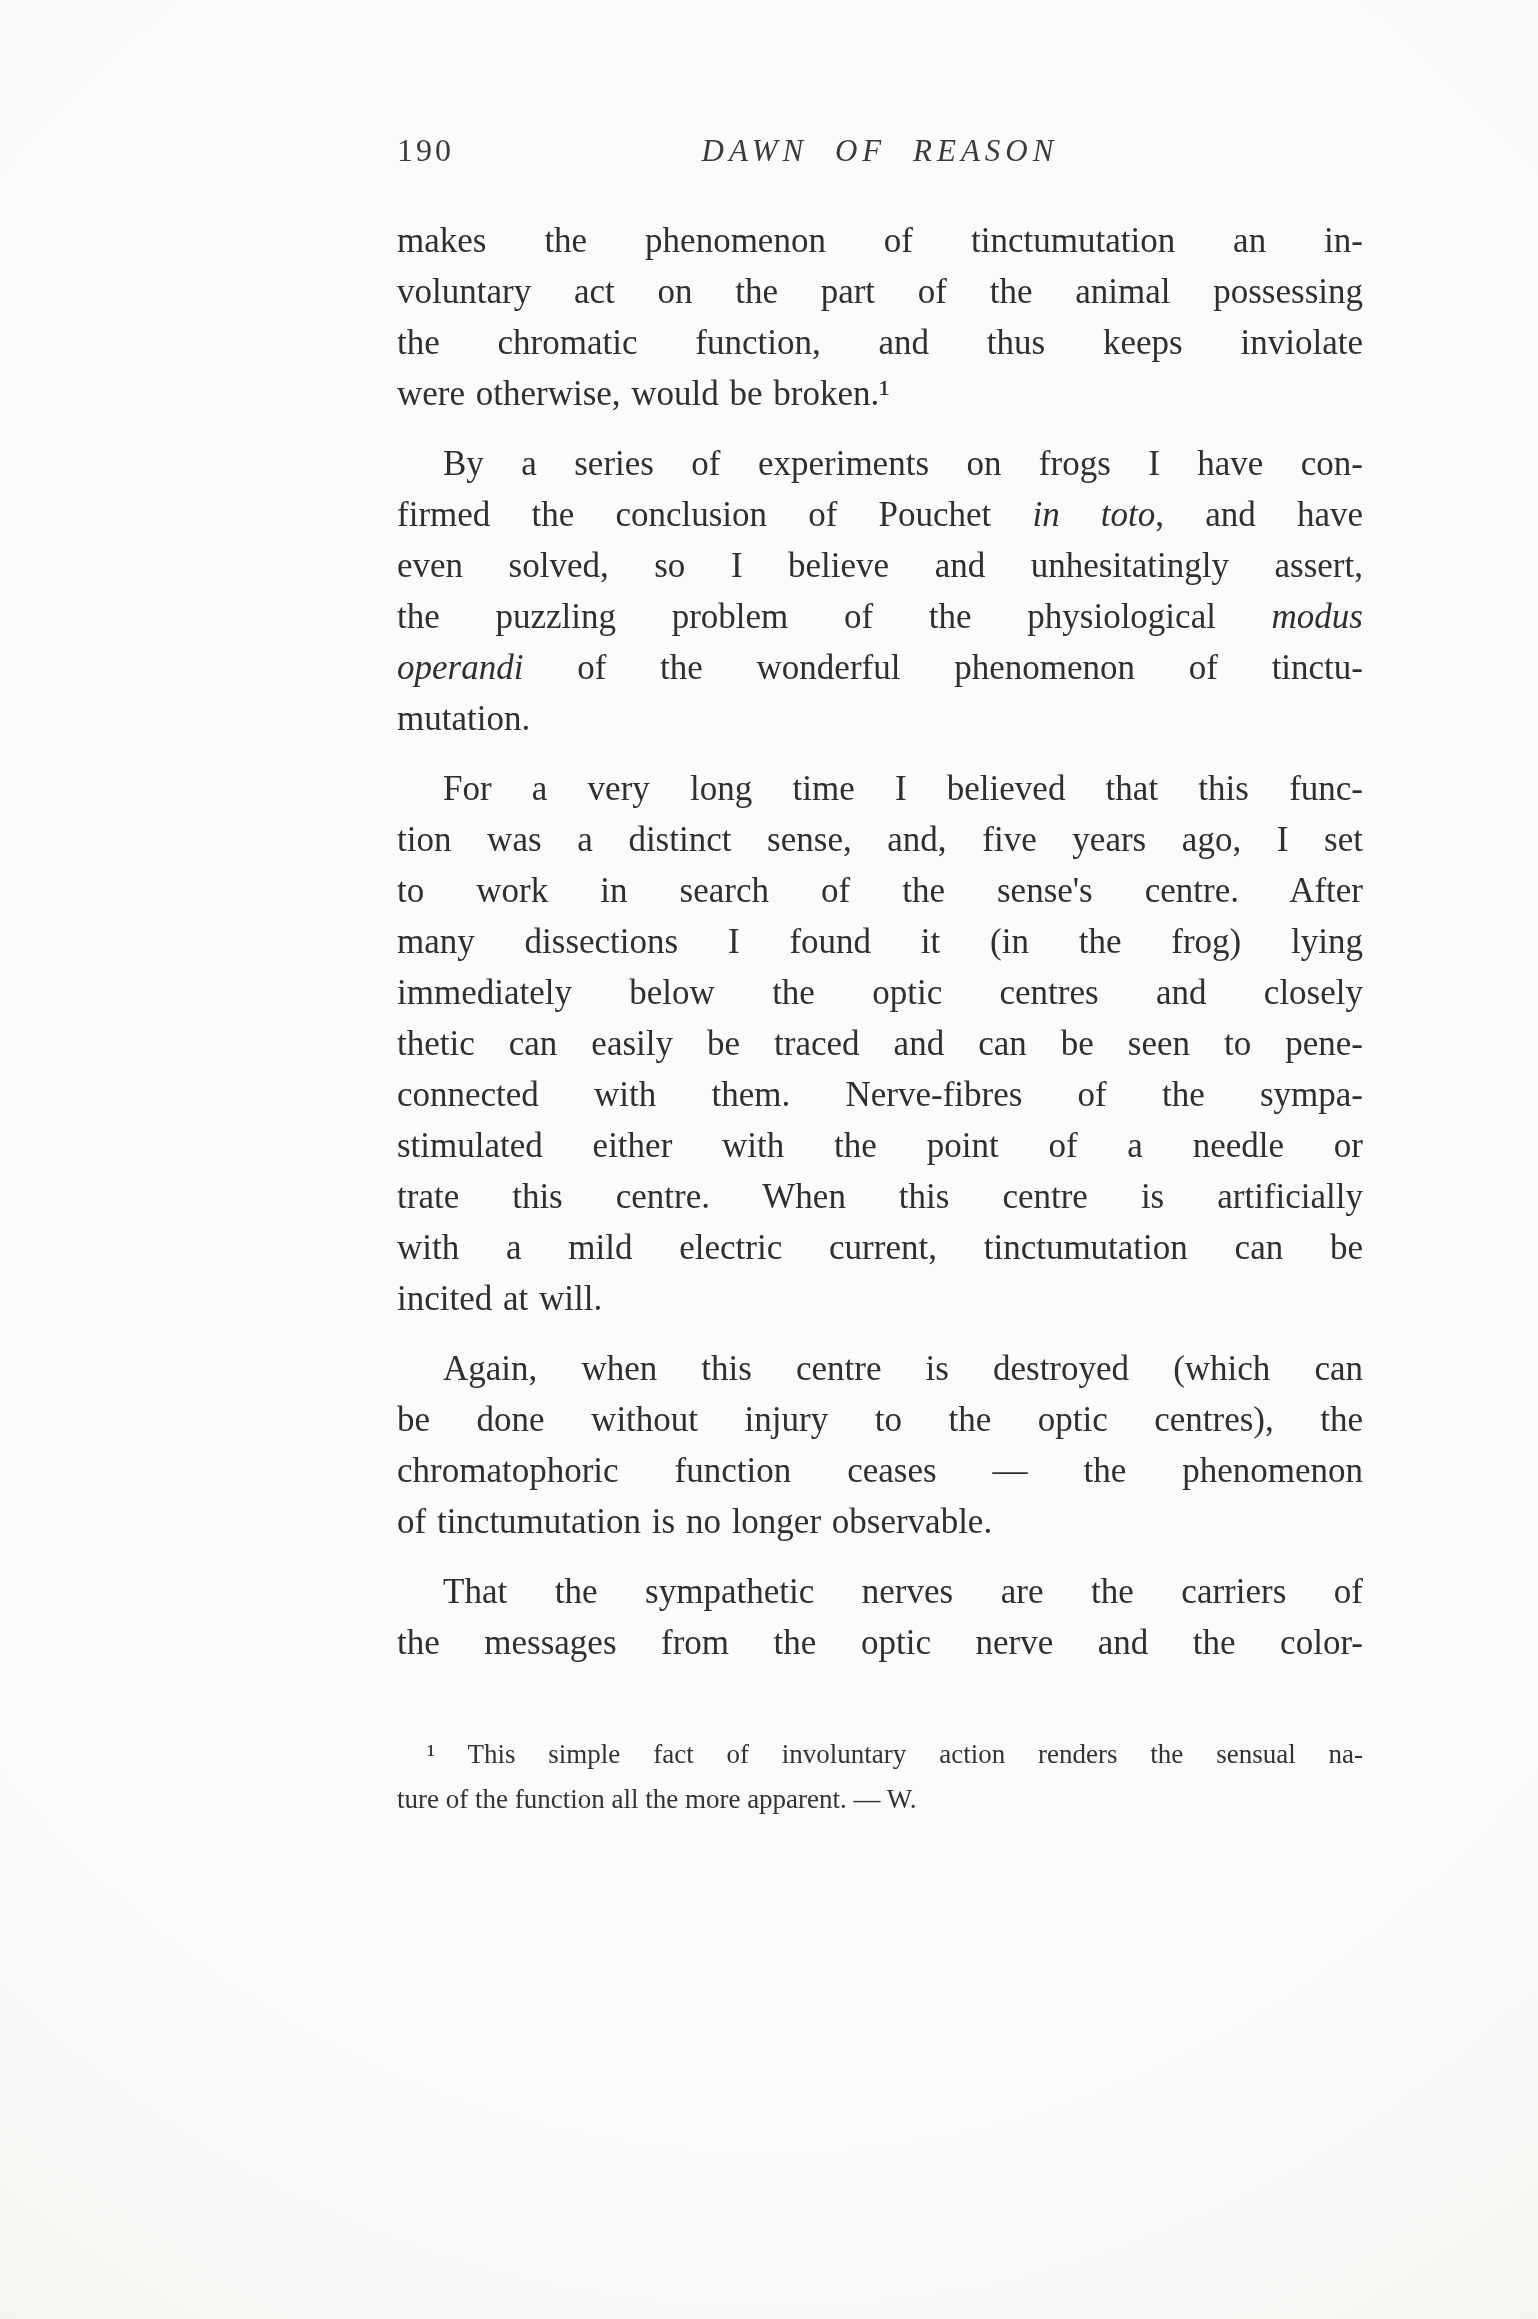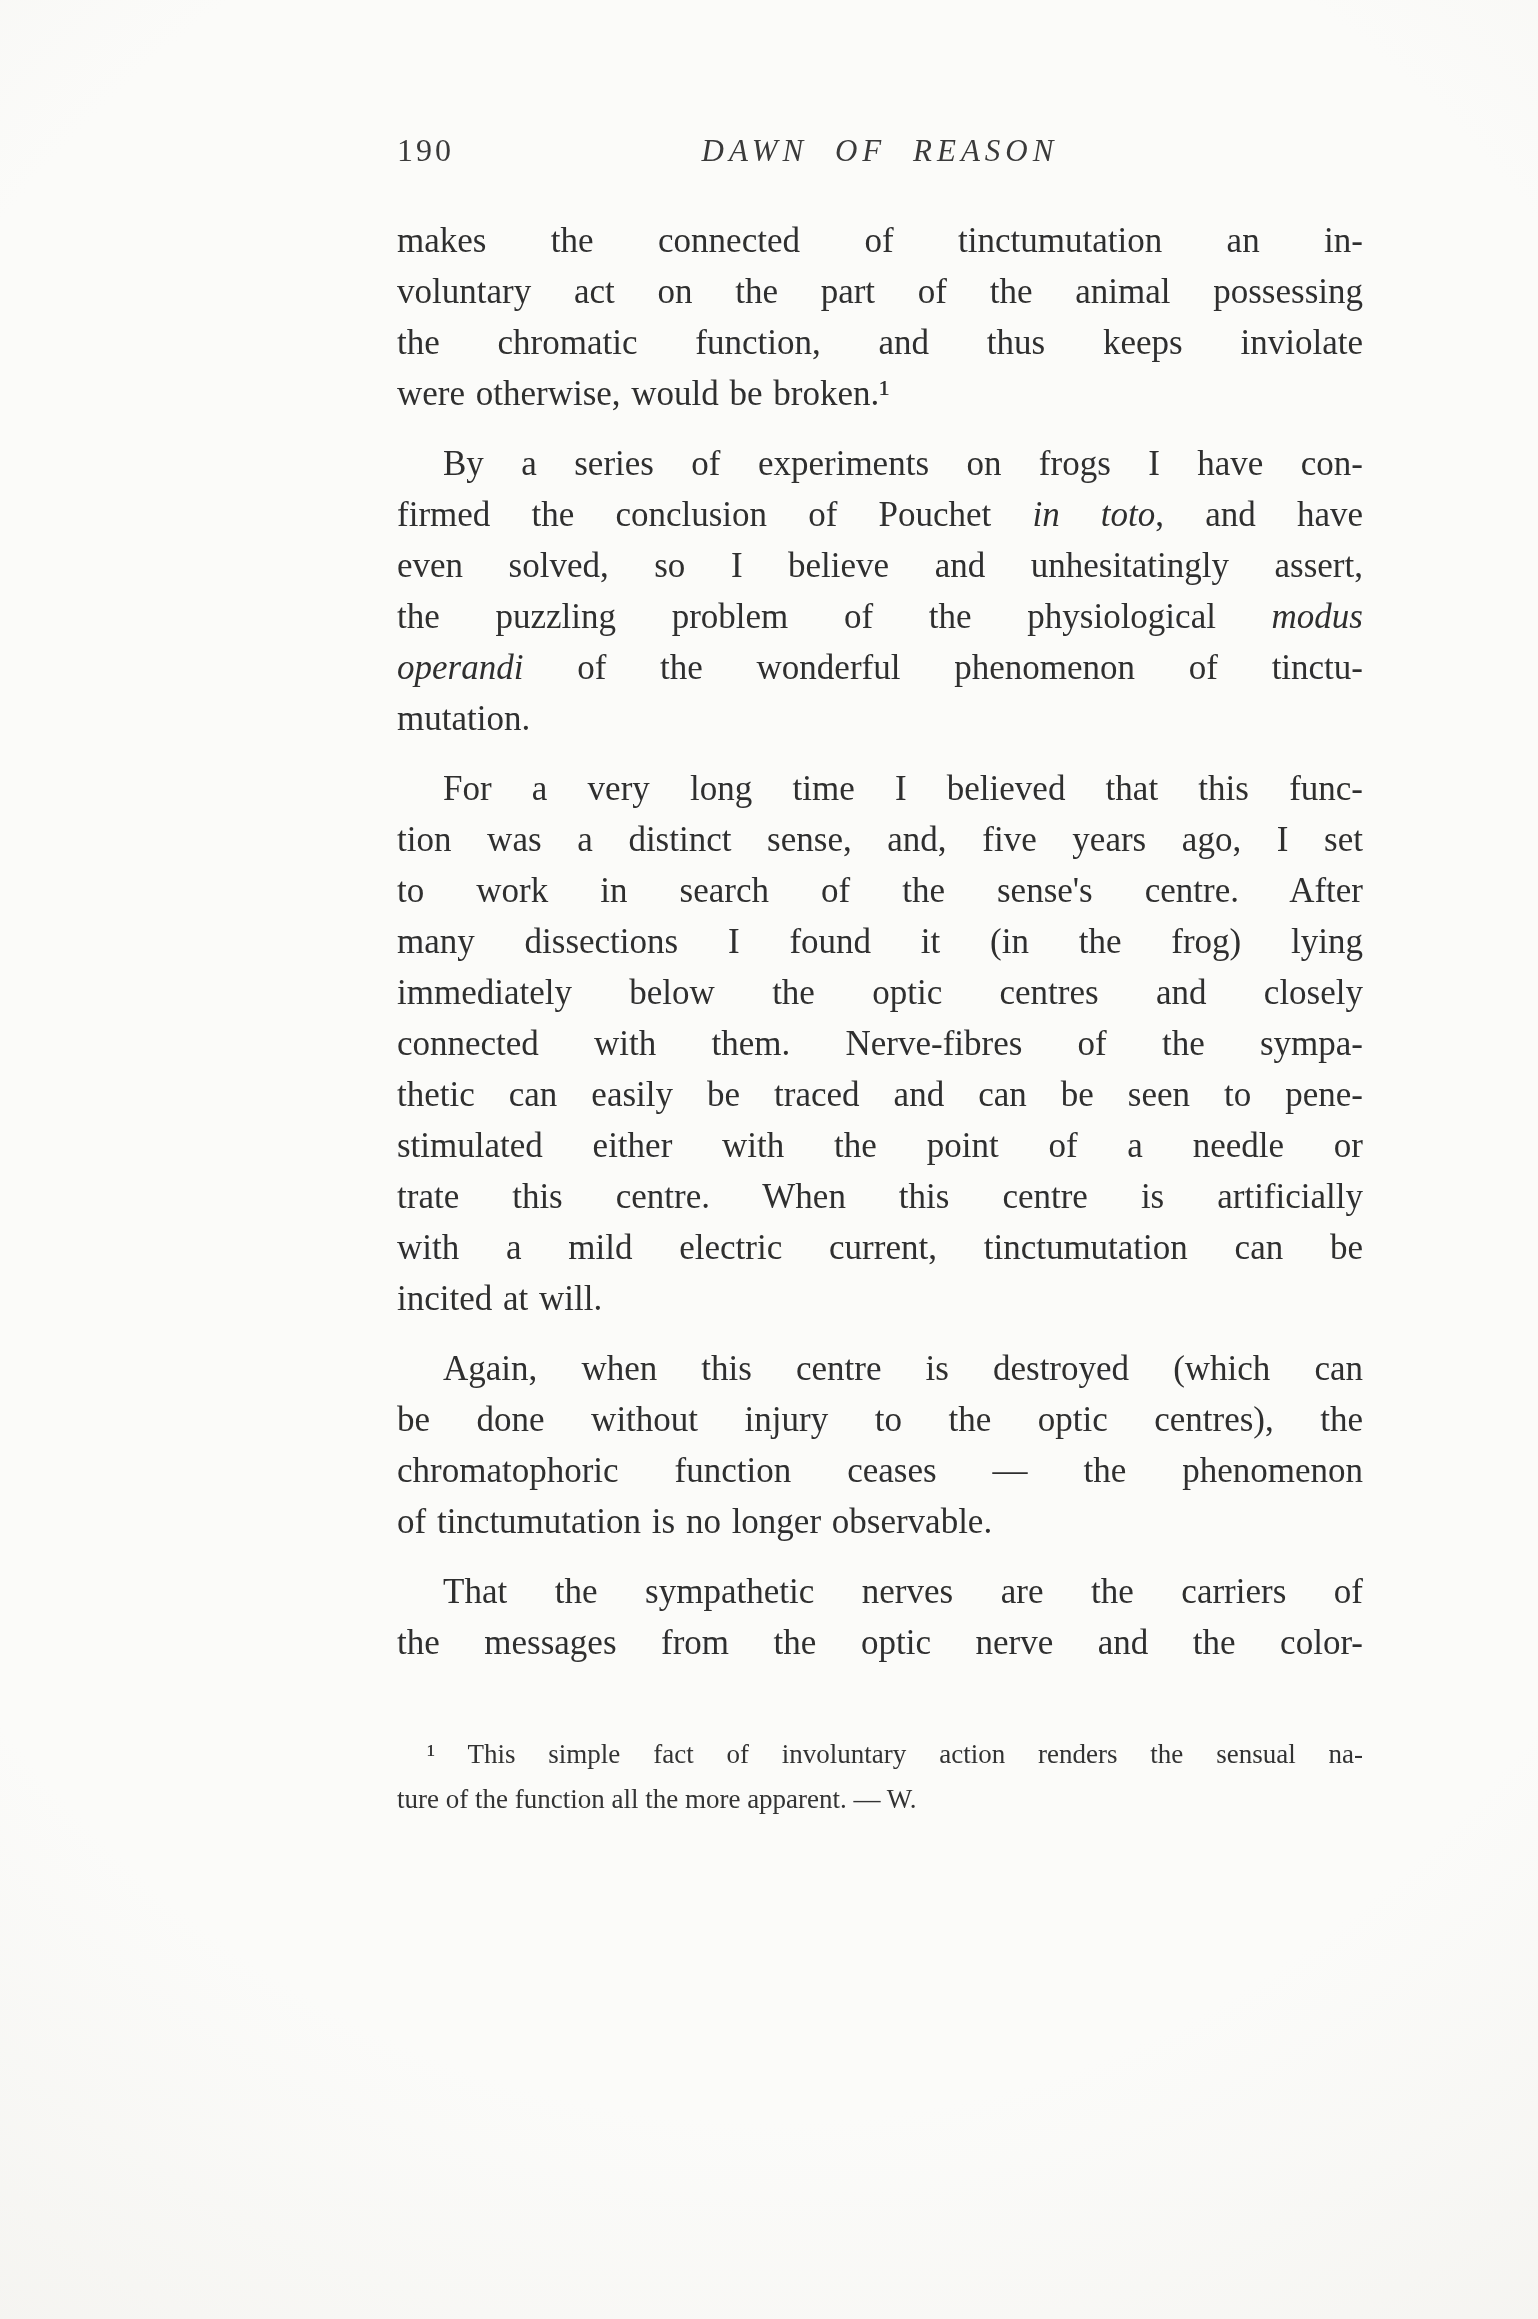--- a/index.html
+++ b/index.html
@@ -77,41 +77,41 @@
   <div class="text-block">
 
     <div class="header">
       <span class="pagenum">190</span>
       <span class="running-title">DAWN OF REASON</span>
       <span class="spacer"></span>
     </div>
 
     <div class="body-text">
         <div class="paragraph">
-          <div class="line">makes the connected of tinctumutation an in-</div>
+          <div class="line">makes the phenomenon of tinctumutation an in-</div>
           <div class="line">voluntary act on the part of the animal possessing</div>
           <div class="line">the chromatic function, and thus keeps inviolate</div>
           <div class="line last">were otherwise, would be broken.¹</div>
         </div>
         <div class="paragraph">
           <div class="line first">By a series of experiments on frogs I have con-</div>
           <div class="line">firmed the conclusion of Pouchet <i>in toto</i>, and have</div>
           <div class="line">even solved, so I believe and unhesitatingly assert,</div>
           <div class="line">the puzzling problem of the physiological <i>modus</i></div>
           <div class="line"><i>operandi</i> of the wonderful phenomenon of tinctu-</div>
           <div class="line last">mutation.</div>
         </div>
         <div class="paragraph">
           <div class="line first">For a very long time I believed that this func-</div>
           <div class="line">tion was a distinct sense, and, five years ago, I set</div>
           <div class="line">to work in search of the sense's centre.  After</div>
           <div class="line">many dissections I found it (in the frog) lying</div>
           <div class="line">immediately below the optic centres and closely</div>
+          <div class="line">thetic can easily be traced and can be seen to pene-</div>
           <div class="line">connected with them.  Nerve-fibres of the sympa-</div>
-          <div class="line">thetic can easily be traced and can be seen to pene-</div>
           <div class="line">stimulated either with the point of a needle or</div>
           <div class="line">trate this centre.  When this centre is artificially</div>
           <div class="line">with a mild electric current, tinctumutation can be</div>
           <div class="line last">incited at will.</div>
         </div>
         <div class="paragraph">
           <div class="line first">Again, when this centre is destroyed (which can</div>
           <div class="line">be done without injury to the optic centres), the</div>
           <div class="line">chromatophoric function ceases — the phenomenon</div>
           <div class="line last">of tinctumutation is no longer observable.</div>

